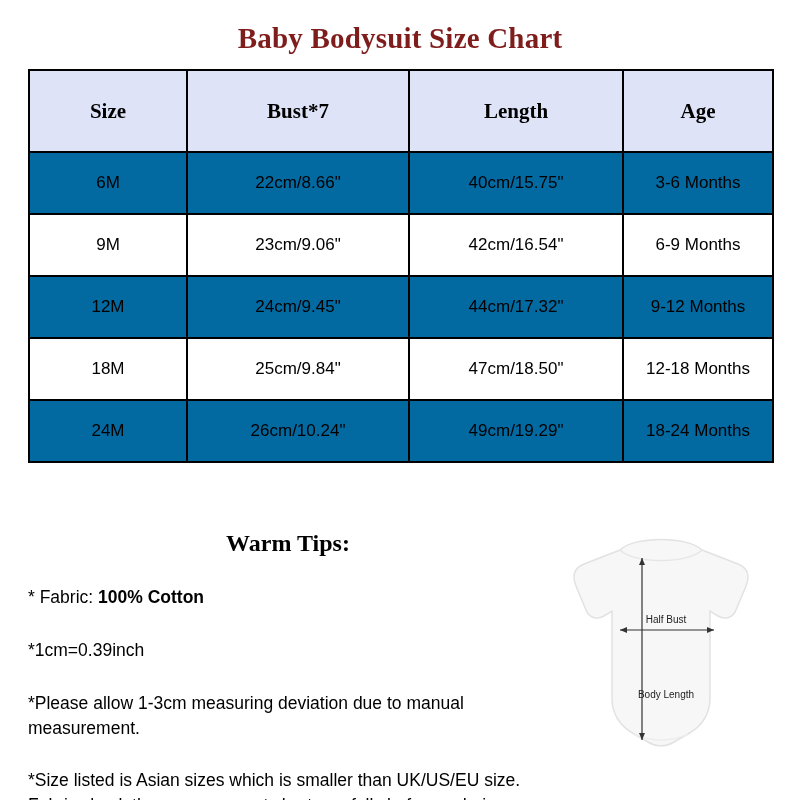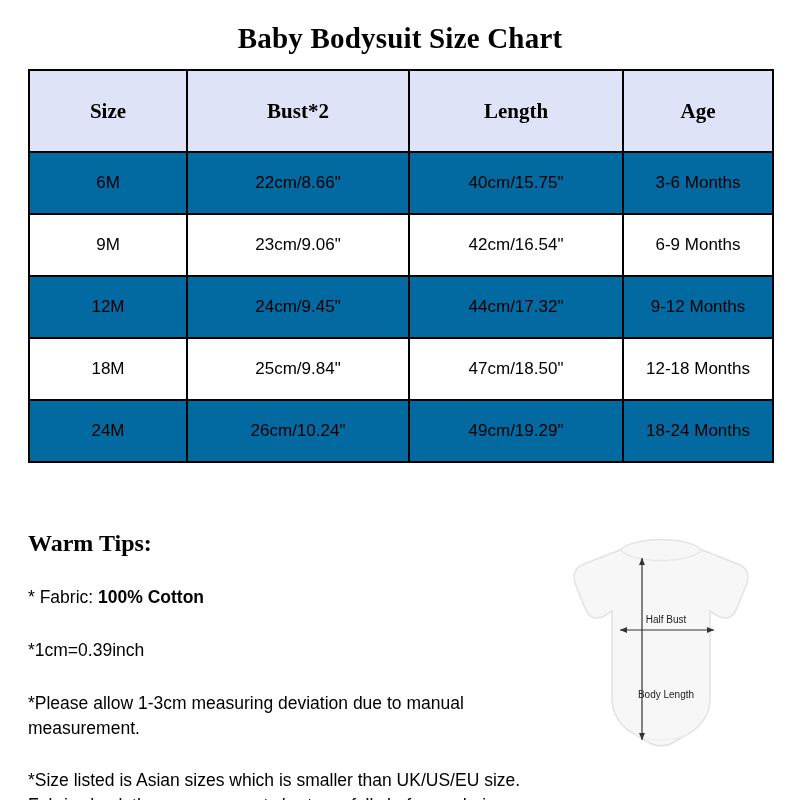--- a/index.html
+++ b/index.html
@@ -22,21 +22,21 @@
     padding: 0 28px;
   }
   .title {
     text-align: center;
     font-family: "Liberation Serif", serif;
     font-weight: bold;
     font-size: 29px;
     letter-spacing: 0.2px;
     padding-top: 22px;
     padding-bottom: 14px;
-    color: #000000;
+    color: #7f1d1d;
   }
   table.size-chart {
     width: 744px;
     border-collapse: collapse;
     table-layout: fixed;
     border: 2px solid #000;
   }
   table.size-chart td, table.size-chart th {
     border: 2px solid #000;
     text-align: center;
@@ -68,20 +68,21 @@
     position: absolute;
     left: 28px;
     top: 530px;
     width: 520px;
   }
   .tips-title {
     font-family: "Liberation Serif", serif;
     font-weight: bold;
     font-size: 24px;
     margin-bottom: 12px;
+    text-align: center;
   }
   .tip-line {
     font-size: 17.5px;
     line-height: 1.42;
     margin-bottom: 11px;
     margin-top: 28px;
   }
   .tip-line b {
     font-weight: bold;
   }
@@ -106,21 +107,21 @@
   <table class="size-chart">
     <colgroup>
       <col class="c-size">
       <col class="c-bust">
       <col class="c-length">
       <col class="c-age">
     </colgroup>
     <thead>
       <tr>
         <th>Size</th>
-        <th>Bust*2</th>
+        <th>Bust*7</th>
         <th>Length</th>
         <th>Age</th>
       </tr>
     </thead>
     <tbody>
       <tr class="even">
         <td>6M</td>
         <td>22cm/8.66"</td>
         <td>40cm/15.75"</td>
         <td>3-6 Months</td>

